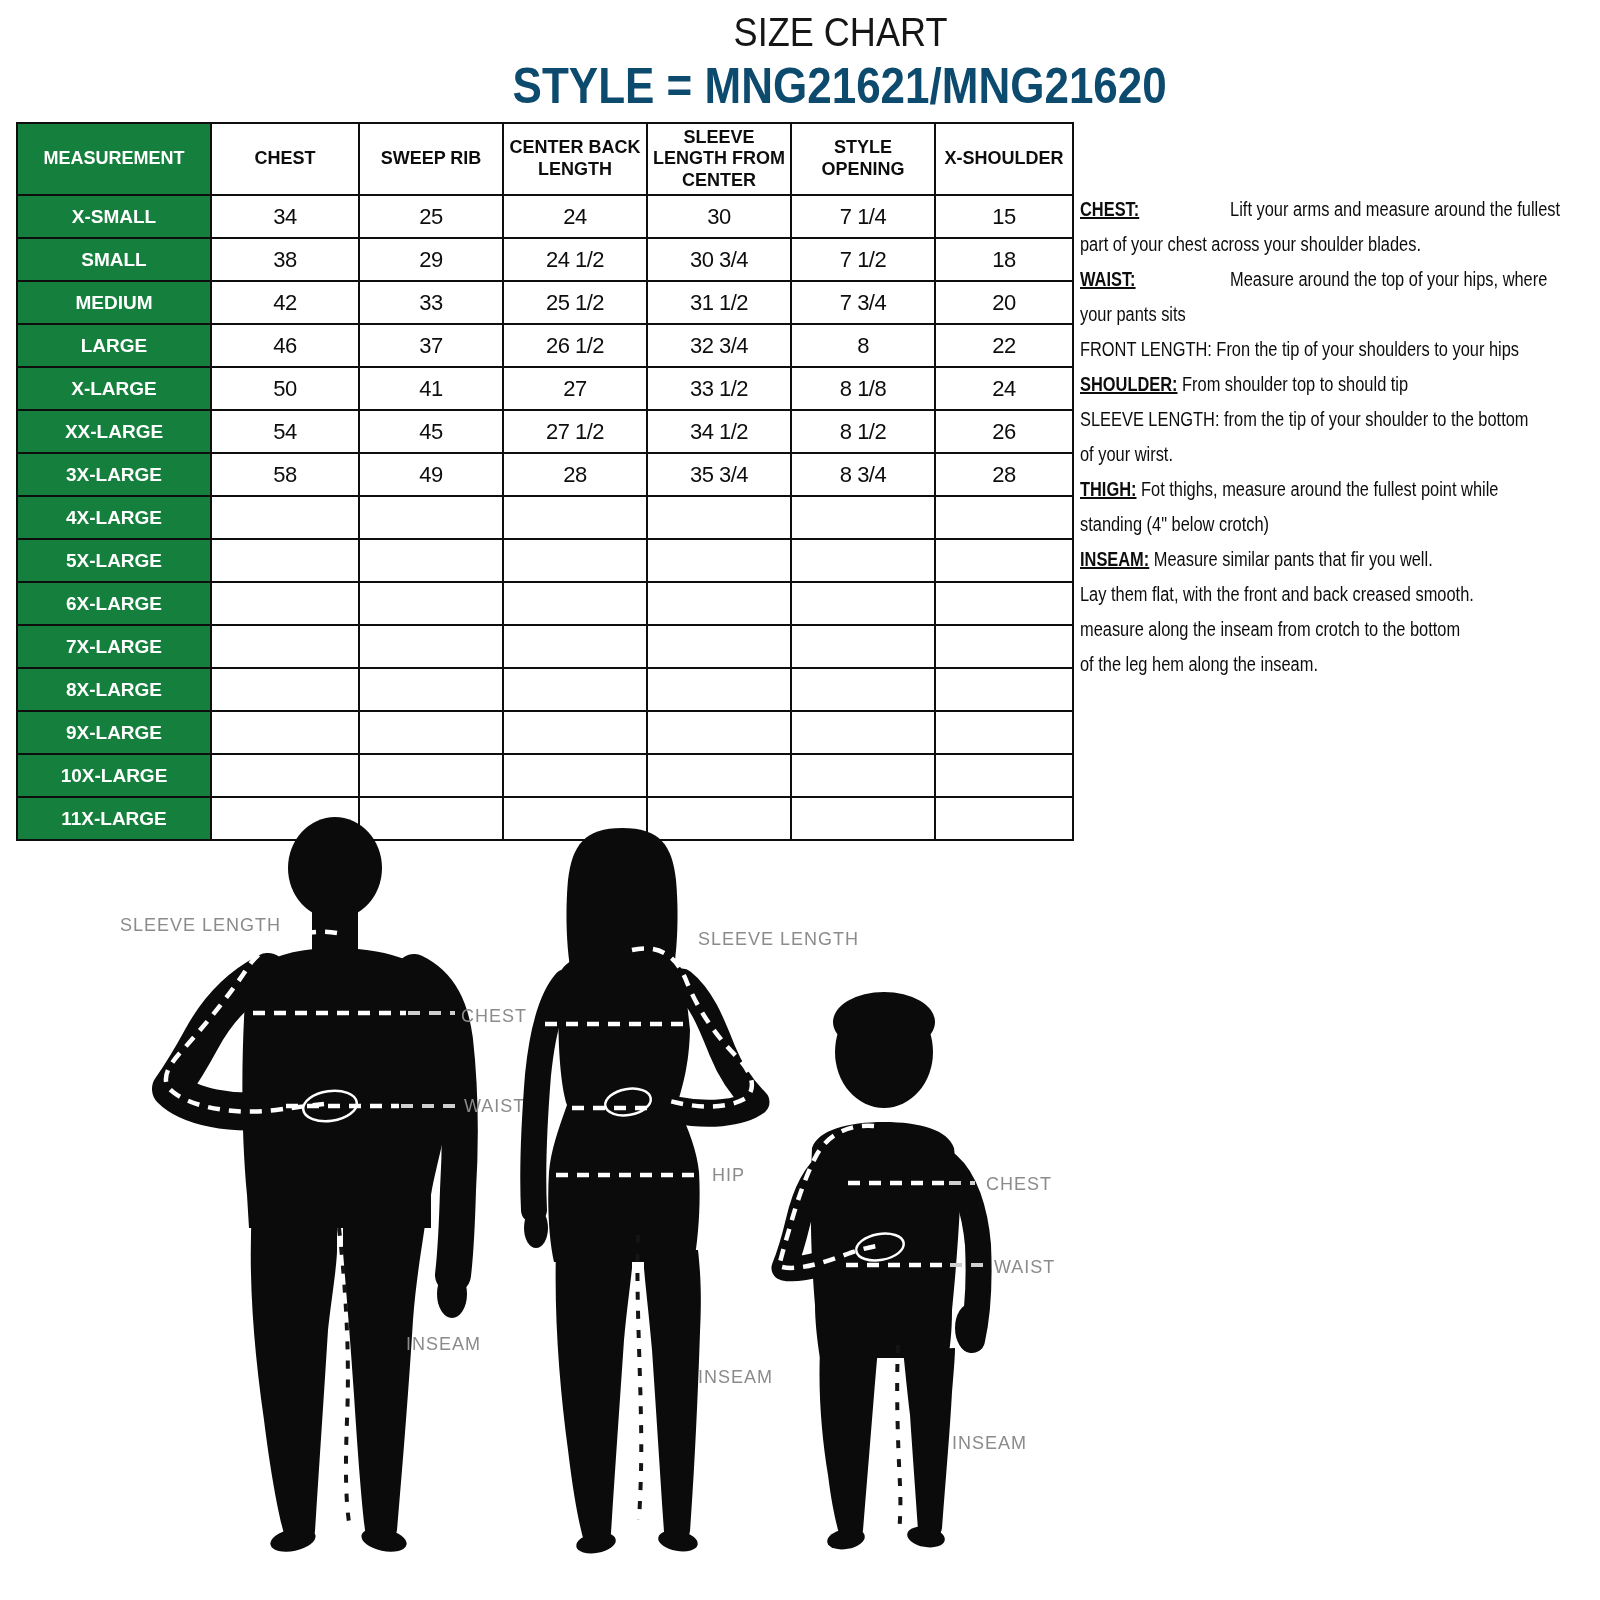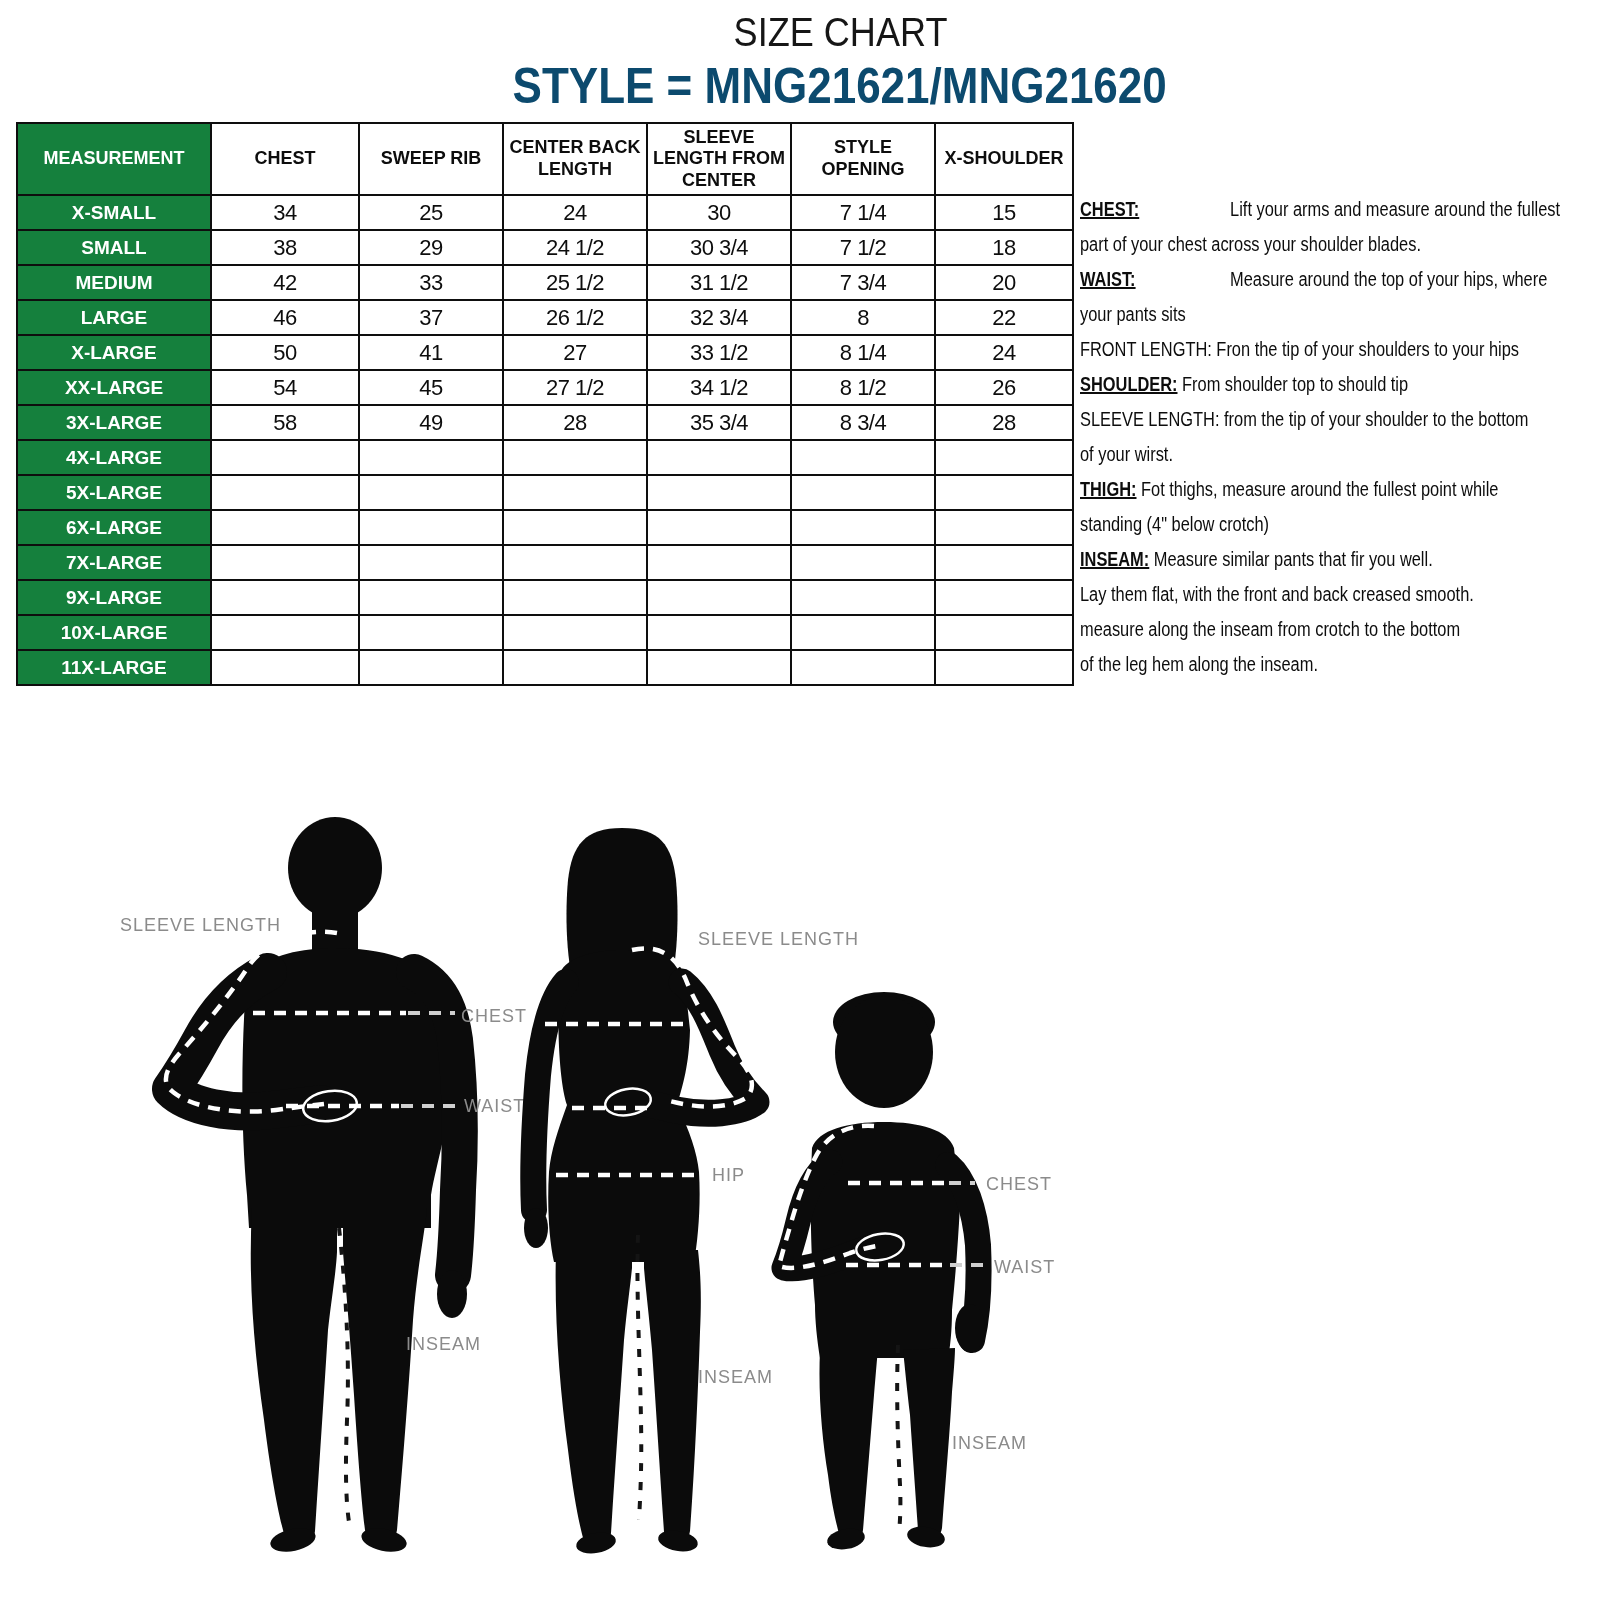--- a/index.html
+++ b/index.html
@@ -15,21 +15,21 @@
   
   table.size-table{
     position:absolute;left:16px;top:122px;width:1056px;
     border-collapse:collapse;table-layout:fixed;
   }
   .size-table th,.size-table td{
     border:2px solid #0e0e0e;padding:0 4px;text-align:center;vertical-align:middle;
     overflow:hidden;white-space:nowrap;
   }
   .size-table thead th{height:70px;font-size:18px;font-weight:700;line-height:1.2;white-space:normal;color:#0d0d0d;}
-  .size-table tbody tr{height:35px;}
+  .size-table tbody tr{height:43px;}
   .size-table td{font-size:22px;font-weight:400;letter-spacing:-0.5px;color:#0d0d0d;}
   .size-table .redcell{background:#15803d;color:#ffffff;font-weight:700;}
   .size-table thead th.redcell{font-size:18px;}
   .size-table tbody th.redcell{font-size:19px;letter-spacing:0;}
   
   .notes{position:absolute;left:1080px;top:192px;width:640px;transform:scaleX(0.82);transform-origin:0 0;}
   .note-line{height:35px;line-height:35px;font-size:20px;color:#0d0d0d;white-space:nowrap;}
   .kw{font-weight:700;text-decoration:underline;}
   .kw.tab{display:inline-block;width:183px;}
   
@@ -108,21 +108,21 @@
         <td>32 3/4</td>
         <td>8</td>
         <td>22</td>
       </tr>
       <tr>
         <th class="redcell">X-LARGE</th>
         <td>50</td>
         <td>41</td>
         <td>27</td>
         <td>33 1/2</td>
-        <td>8 1/4</td>
+        <td>8 1/8</td>
         <td>24</td>
       </tr>
       <tr>
         <th class="redcell">XX-LARGE</th>
         <td>54</td>
         <td>45</td>
         <td>27 1/2</td>
         <td>34 1/2</td>
         <td>8 1/2</td>
         <td>26</td>
@@ -158,20 +158,29 @@
         <th class="redcell">6X-LARGE</th>
         <td></td>
         <td></td>
         <td></td>
         <td></td>
         <td></td>
         <td></td>
       </tr>
       <tr>
         <th class="redcell">7X-LARGE</th>
+        <td></td>
+        <td></td>
+        <td></td>
+        <td></td>
+        <td></td>
+        <td></td>
+      </tr>
+      <tr>
+        <th class="redcell">8X-LARGE</th>
         <td></td>
         <td></td>
         <td></td>
         <td></td>
         <td></td>
         <td></td>
       </tr>
       <tr>
         <th class="redcell">9X-LARGE</th>
         <td></td>

